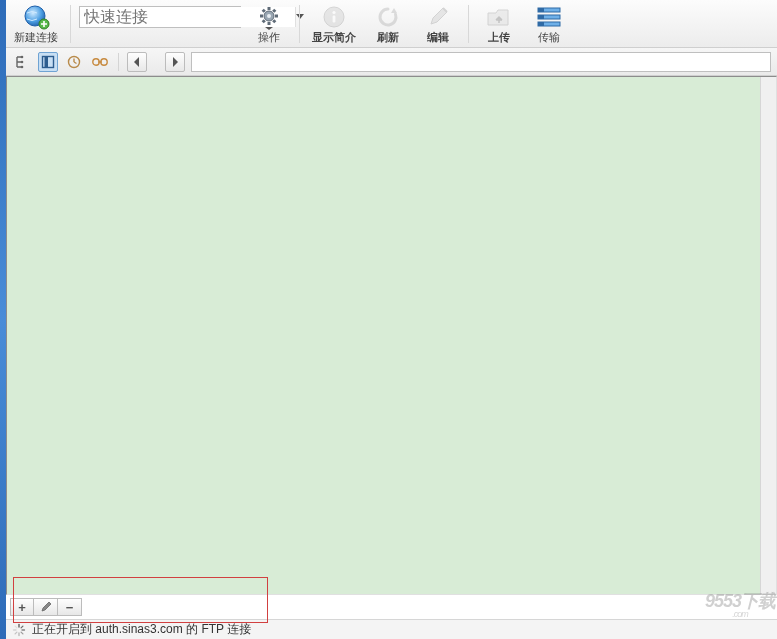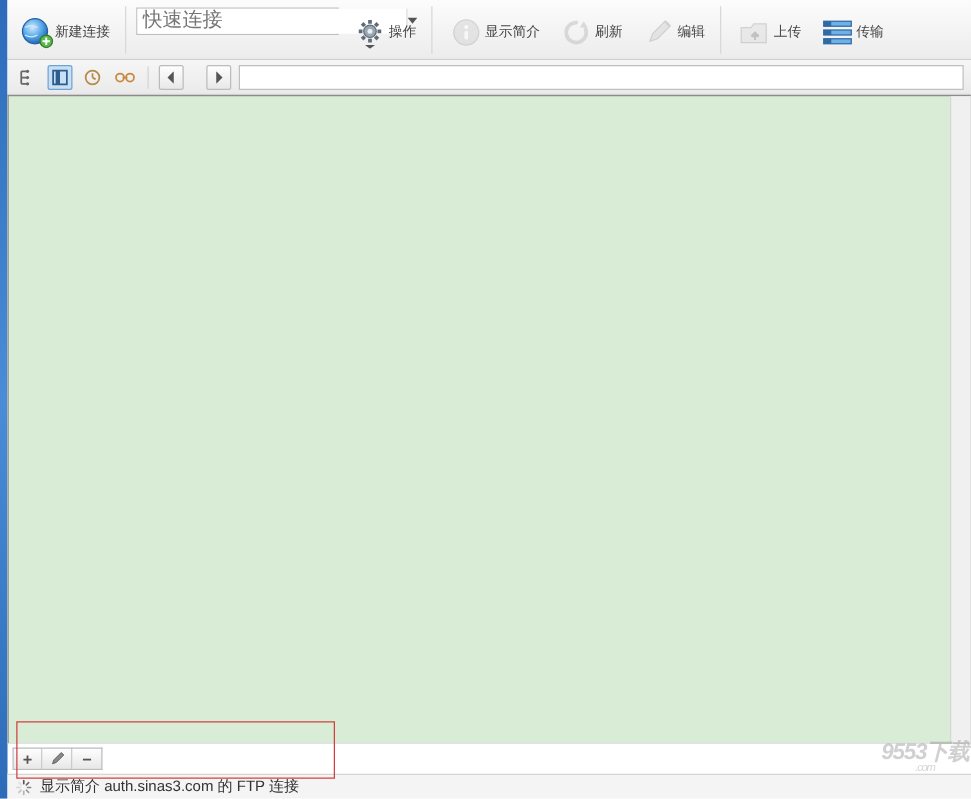--- a/index.html
+++ b/index.html
@@ -1,22 +1,22 @@
 <!DOCTYPE html>
 <html><head>
 <meta charset="utf-8">
 <style>
   * { box-sizing: border-box; margin: 0; padding: 0; }
   html, body { width: 777px; height: 639px; overflow: hidden; font-family: "Microsoft YaHei", "SimSun", Tahoma, sans-serif; font-size: 12px; background: #fff; }
   .window-frame { width: 777px; height: 639px; position: relative; border-left: 6px solid; border-image: linear-gradient(to bottom,#2d6bb8,#4a8cd8,#2d6bb8) 1; }
   .toolbar { height: 48px; background: linear-gradient(#fcfcfc,#ececec); border-bottom: 1px solid #cfcfcf; display: flex; align-items: stretch; padding: 2px 4px 0 4px; gap: 6px; }
-  .tb-btn { display: flex; flex-direction: row; align-items: center; justify-content: flex-start; padding: 2px 4px 0 4px; min-width: 44px; color: #555; }
+  .tb-btn { display: flex; flex-direction: column; align-items: center; justify-content: flex-start; padding: 2px 4px 0 4px; min-width: 44px; color: #555; }
   .tb-btn .icon-wrap { width: 30px; height: 26px; display: flex; align-items: center; justify-content: center; }
   .tb-btn .lbl { font-size: 11px; line-height: 14px; color: #444; white-space: nowrap; }
-  .tb-btn.disabled { color: #b0b0b0; }
+  .tb-btn.disabled { color: #b0b0b0; font-weight: bold; }
   .tb-btn.disabled svg { opacity: .45; }
   .sep { width: 1px; background: #d8d8d8; margin: 3px 2px 4px 2px; }
   .quick-wrap { display: flex; align-items: flex-start; padding-top: 4px; }
   .quick-combo { display: flex; align-items: center; height: 22px; background:#fff; border:1px solid #bfbfbf; width: 162px; }
   .quick-combo input { flex:1; border:none; padding:0 4px; font-size:16px; height:20px; outline:none; }
   .quick-combo .dd { width:16px; height:20px; display:flex; align-items:center; justify-content:center; border-left:1px solid #e0e0e0; color:#555;}
   .subbar { height: 28px; background: linear-gradient(#f6f6f6,#eaeaea); border-bottom:1px solid #cfcfcf; display:flex; align-items:center; padding:0 6px; gap:6px; }
   .mini { width:20px; height:20px; display:flex; align-items:center; justify-content:center; color:#555; }
   .mini.boxed { border:1px solid #bcbcbc; background:linear-gradient(#fefefe,#e8e8e8); border-radius:2px; }
   .mini.pressed { background:#c8dff4; border-color:#6fa3d3; }
@@ -221,21 +221,21 @@
           <line x1="10.9" y1="3.1" x2="9.1" y2="4.9" opacity=".85"></line>
           <line x1="12.5" y1="7" x2="10" y2="7" opacity=".7"></line>
           <line x1="10.9" y1="10.9" x2="9.1" y2="9.1" opacity=".55"></line>
           <line x1="7" y1="12.5" x2="7" y2="10" opacity=".4"></line>
           <line x1="3.1" y1="10.9" x2="4.9" y2="9.1" opacity=".3"></line>
           <line x1="1.5" y1="7" x2="4" y2="7" opacity=".2"></line>
           <line x1="3.1" y1="3.1" x2="4.9" y2="4.9" opacity=".12"></line>
         </g>
       </svg>
     </span>
-    <span>显示简介 auth.sinas3.com 的 FTP 连接</span>
+    <span>正在开启到 auth.sinas3.com 的 FTP 连接</span>
   </div>
 
   <div class="red-highlight"></div>
 
   <div class="watermark">
     <span>9553下载</span>
     <span class="sub">.com</span>
   </div>
 
 </div>

